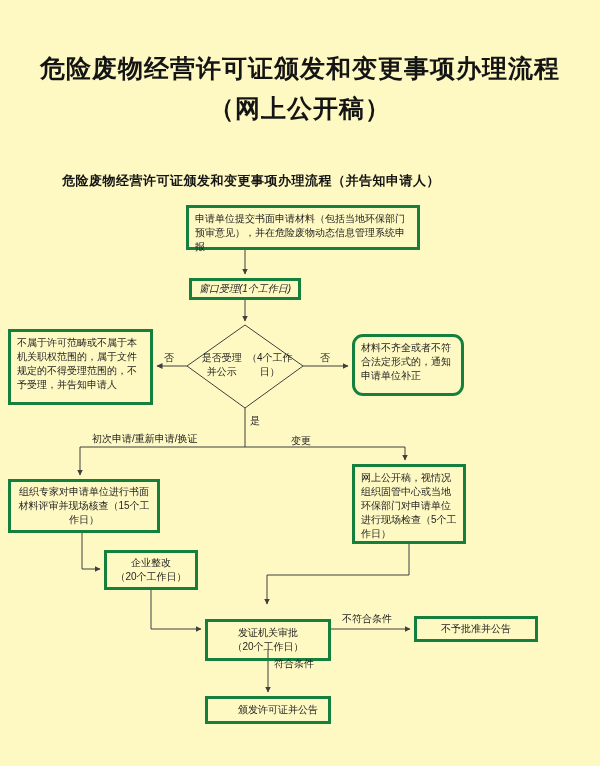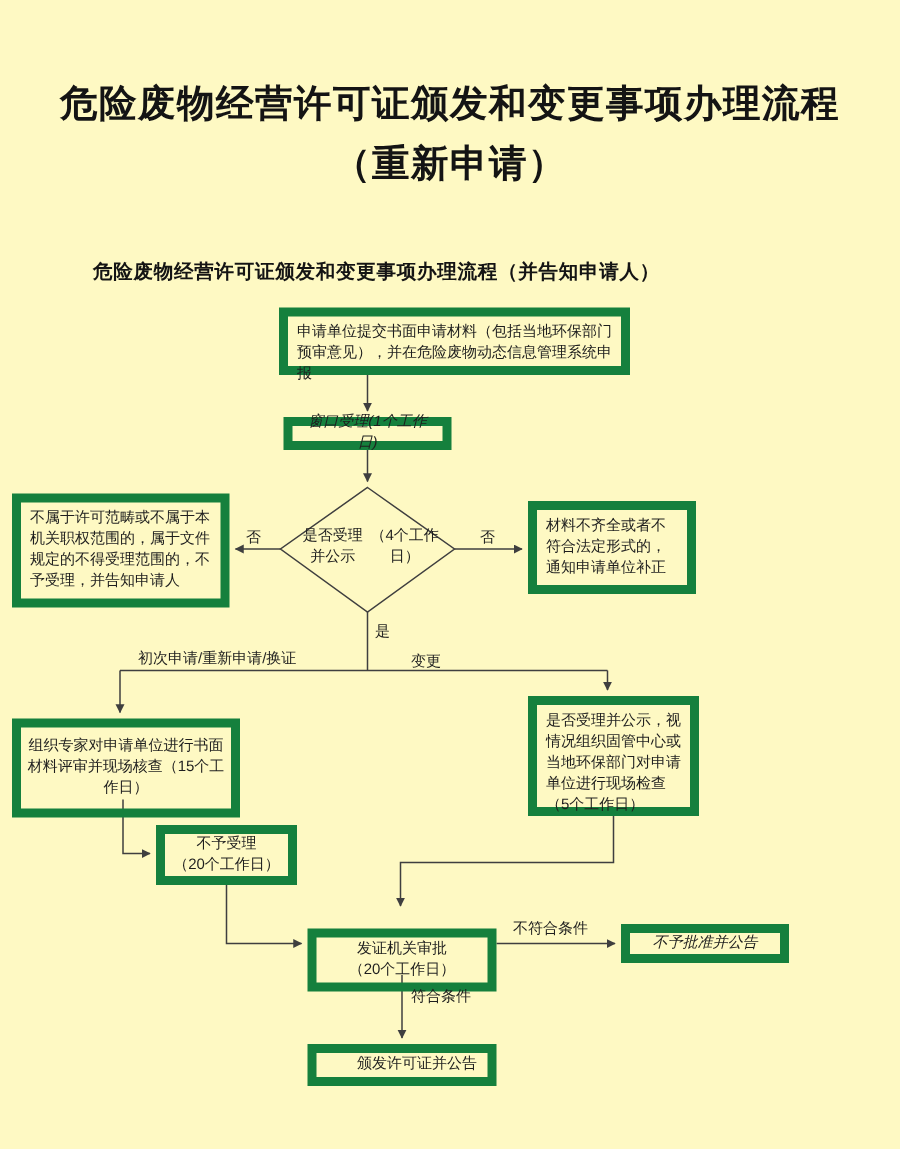--- a/index.html
+++ b/index.html
@@ -15,21 +15,21 @@
     font-family:"Liberation Serif","DejaVu Serif",serif;
     font-weight:bold; font-size:25px; letter-spacing:1px; color:#141414;
   }
   .t1 { top:52px; }
   .t2 { top:92px; }
   .subtitle {
     position:absolute; left:62px; top:172px;
     font-weight:bold; font-size:13px; color:#141414; letter-spacing:.5px;
   }
   .node {
-    position:absolute; border:6px solid #15803d; background:transparent;
+    position:absolute; border:3px solid #15803d; background:transparent;
     font-size:10px; line-height:1.4; padding:4px 6px; color:#1e1e1e;
   }
   .node.centered {
     display:flex; flex-direction:column; align-items:center; justify-content:center;
     text-align:center; padding:2px 4px;
   }
   .decision-text {
     position:absolute; left:197px; top:351px; width:96px;
     display:flex; flex-direction:row; align-items:center;
     font-size:10px; line-height:1.35; text-align:center; color:#1e1e1e;
@@ -38,21 +38,21 @@
     position:absolute; font-size:10px; color:#1e1e1e; white-space:nowrap;
   }
   svg.wires { position:absolute; left:0; top:0; }
 </style>
 </head>
 <body>
 
 <div class="page">
 
   <div class="title t1">危险废物经营许可证颁发和变更事项办理流程</div>
-  <div class="title t2">（重新申请）</div>
+  <div class="title t2">（网上公开稿）</div>
   <div class="subtitle">危险废物经营许可证颁发和变更事项办理流程（并告知申请人）</div>
 
   <svg class="wires" width="600" height="766" viewBox="0 0 600 766">
     <defs>
       <marker id="arr" markerWidth="8" markerHeight="8" refX="5.5" refY="3" orient="auto" markerUnits="userSpaceOnUse">
         <path d="M0,0 L6,3 L0,6 Z" fill="#3f3f3f" stroke="none"></path>
       </marker>
     </defs>
     <g stroke="#3f3f3f" stroke-width="1" fill="none">
       <polygon points="245,325 303,366 245,408 187,366"></polygon>
@@ -82,51 +82,51 @@
 
   <div class="decision-text">
     <span>是否受理并公示</span>
     <span>（4个工作日）</span>
   </div>
 
   <div class="node" style="left:8px; top:329px; width:145px; height:76px;">
     <span>不属于许可范畴或不属于本机关职权范围的，属于文件规定的不得受理范围的，不予受理，并告知申请人</span>
   </div>
 
-  <div class="node" style="left:352px; top:334px; width:112px; height:62px;">
+  <div class="node" style="left:352px; top:334px; width:112px; height:62px;border-radius:11px;">
     <span>材料不齐全或者不符合法定形式的，通知申请单位补正</span>
   </div>
 
-  <div class="node centered" style="left:8px; top:479px; width:152px; height:66px;">
+  <div class="node centered" style="left:8px; top:479px; width:152px; height:54px;">
     <span>组织专家对申请单位进行书面材料评审并现场核查（15个工作日）</span>
   </div>
 
   <div class="node" style="left:352px; top:464px; width:114px; height:80px;">
-    <span>是否受理并公示，视情况组织固管中心或当地环保部门对申请单位进行现场检查（5个工作日）</span>
+    <span>网上公开稿，视情况组织固管中心或当地环保部门对申请单位进行现场检查（5个工作日）</span>
   </div>
 
   <div class="node centered" style="left:104px; top:550px; width:94px; height:40px;">
-    <span>不予受理</span>
+    <span>企业整改</span>
     <span>（20个工作日）</span>
   </div>
 
   <div class="node centered" style="left:205px; top:608px; width:126px; height:42px;margin-top:11px;">
     <span>发证机关审批</span>
     <span>（20个工作日）</span>
   </div>
 
-  <div class="node centered" style="left:414px; top:616px; width:112px; height:26px;font-style:italic;">
+  <div class="node centered" style="left:414px; top:616px; width:124px; height:26px;">
     <span>不予批准并公告</span>
   </div>
 
   <div class="node centered" style="left:205px; top:696px; width:126px; height:28px;padding-left:24px;">
     <span>颁发许可证并公告</span>
   </div>
 
   <div class="lbl" style="left:164px; top:351px;">否</div>
   <div class="lbl" style="left:320px; top:351px;">否</div>
   <div class="lbl" style="left:250px; top:414px;">是</div>
   <div class="lbl" style="left:92px; top:432px;">初次申请/重新申请/换证</div>
-  <div class="lbl" style="left:274px; top:434px;">变更</div>
+  <div class="lbl" style="left:291px; top:434px;">变更</div>
   <div class="lbl" style="left:342px; top:612px;">不符合条件</div>
   <div class="lbl" style="left:274px; top:657px;">符合条件</div>
 
 </div>
 
 </body></html>

